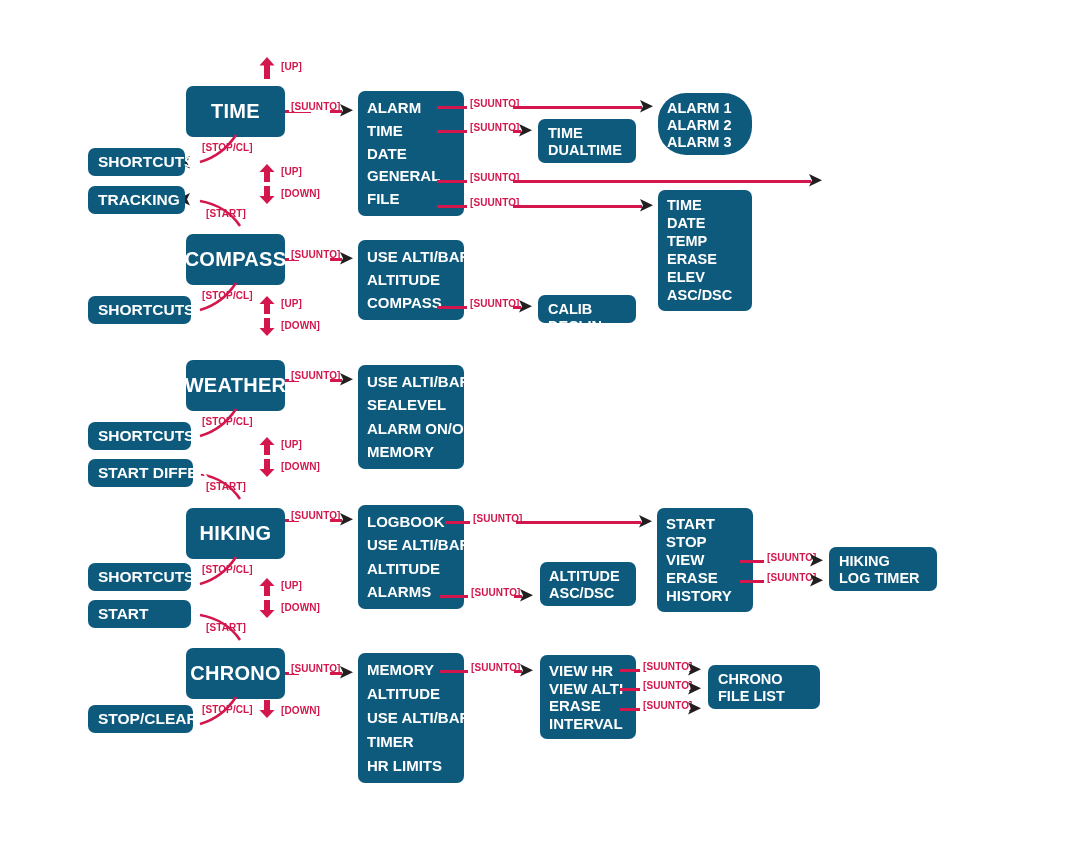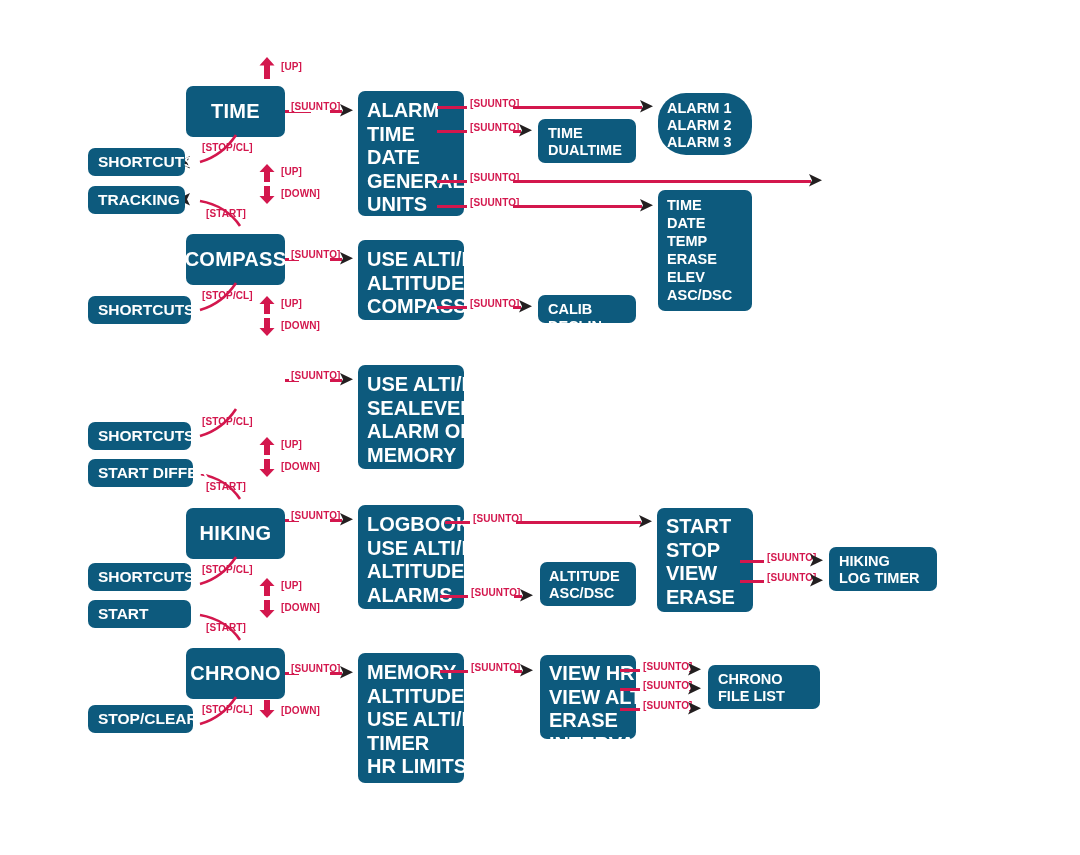--- a/index.html
+++ b/index.html
@@ -12,21 +12,21 @@
     color:#ffffff;
     font-weight:bold;
     box-sizing:border-box;
     display:flex;
     flex-direction:column;
     justify-content:center;
   }
   .box.center{align-items:center;}
   .box .ln{white-space:nowrap;line-height:1.18;}
   .mode{font-size:20px;letter-spacing:.3px;}
-  .menu{font-size:20px;}
+  .menu{font-size:15px;}
   .pill{font-size:15.5px;}
   .small{font-size:14.5px;}
   .lbl{
     position:absolute;
     color:#d3174d;
     font-size:10px;
     font-weight:bold;
     white-space:nowrap;
     letter-spacing:.1px;
   }
@@ -61,21 +61,21 @@
     <svg width="16" height="15" viewBox="0 0 16 15">
         <path d="M0 1 L13 7.2 L0 13.5 L3 7.2 Z" fill="#231f20"></path>
       </svg>
   </div>
 
   <div class="box menu" style="left:358px;top:91px;width:106px;height:125px;padding:8px 0 8px 9px;justify-content:space-between;">
     <div class="ln">ALARM</div>
     <div class="ln">TIME</div>
     <div class="ln">DATE</div>
     <div class="ln">GENERAL</div>
-    <div class="ln">UNITS</div>
+    <div class="ln">FILE</div>
   </div>
 
   <div class="hline" style="left:437px;top:106px;width:30px;"></div>
   <div class="lbl" style="left:470px;top:98px;">[SUUNTO]</div>
   <div class="hline" style="left:513px;top:106px;width:129px;"></div>
   <div class="ahead" style="left:640px;top:99px;">
     <svg width="16" height="15" viewBox="0 0 16 15">
         <path d="M0 1 L13 7.2 L0 13.5 L3 7.2 Z" fill="#231f20"></path>
       </svg>
   </div>
@@ -220,20 +220,23 @@
       </svg>
   </div>
   <div class="lbl" style="left:281px;top:298px;">[UP]</div>
   <div class="updown" style="left:259px;top:318px;">
     <svg width="16" height="18" viewBox="0 0 16 18">
         <path d="M8 18 L15.5 10 L11 10 L11 0 L5 0 L5 10 L0.5 10 Z" fill="#d3174d"></path>
       </svg>
   </div>
   <div class="lbl" style="left:281px;top:320px;">[DOWN]</div>
 
+  <div class="box center mode" style="left:186px;top:360px;width:99px;height:51px;">
+    <div class="ln">WEATHER</div>
+  </div>
 
   <div class="hline" style="left:285px;top:379px;width:14px;"></div>
   <div class="lbl" style="left:289px;top:370px;background:#fff;padding:0 2px;">[SUUNTO]</div>
   <div class="hline" style="left:330px;top:379px;width:12px;"></div>
   <div class="ahead" style="left:340px;top:372px;">
     <svg width="16" height="15" viewBox="0 0 16 15">
         <path d="M0 1 L13 7.2 L0 13.5 L3 7.2 Z" fill="#231f20"></path>
       </svg>
   </div>
 

